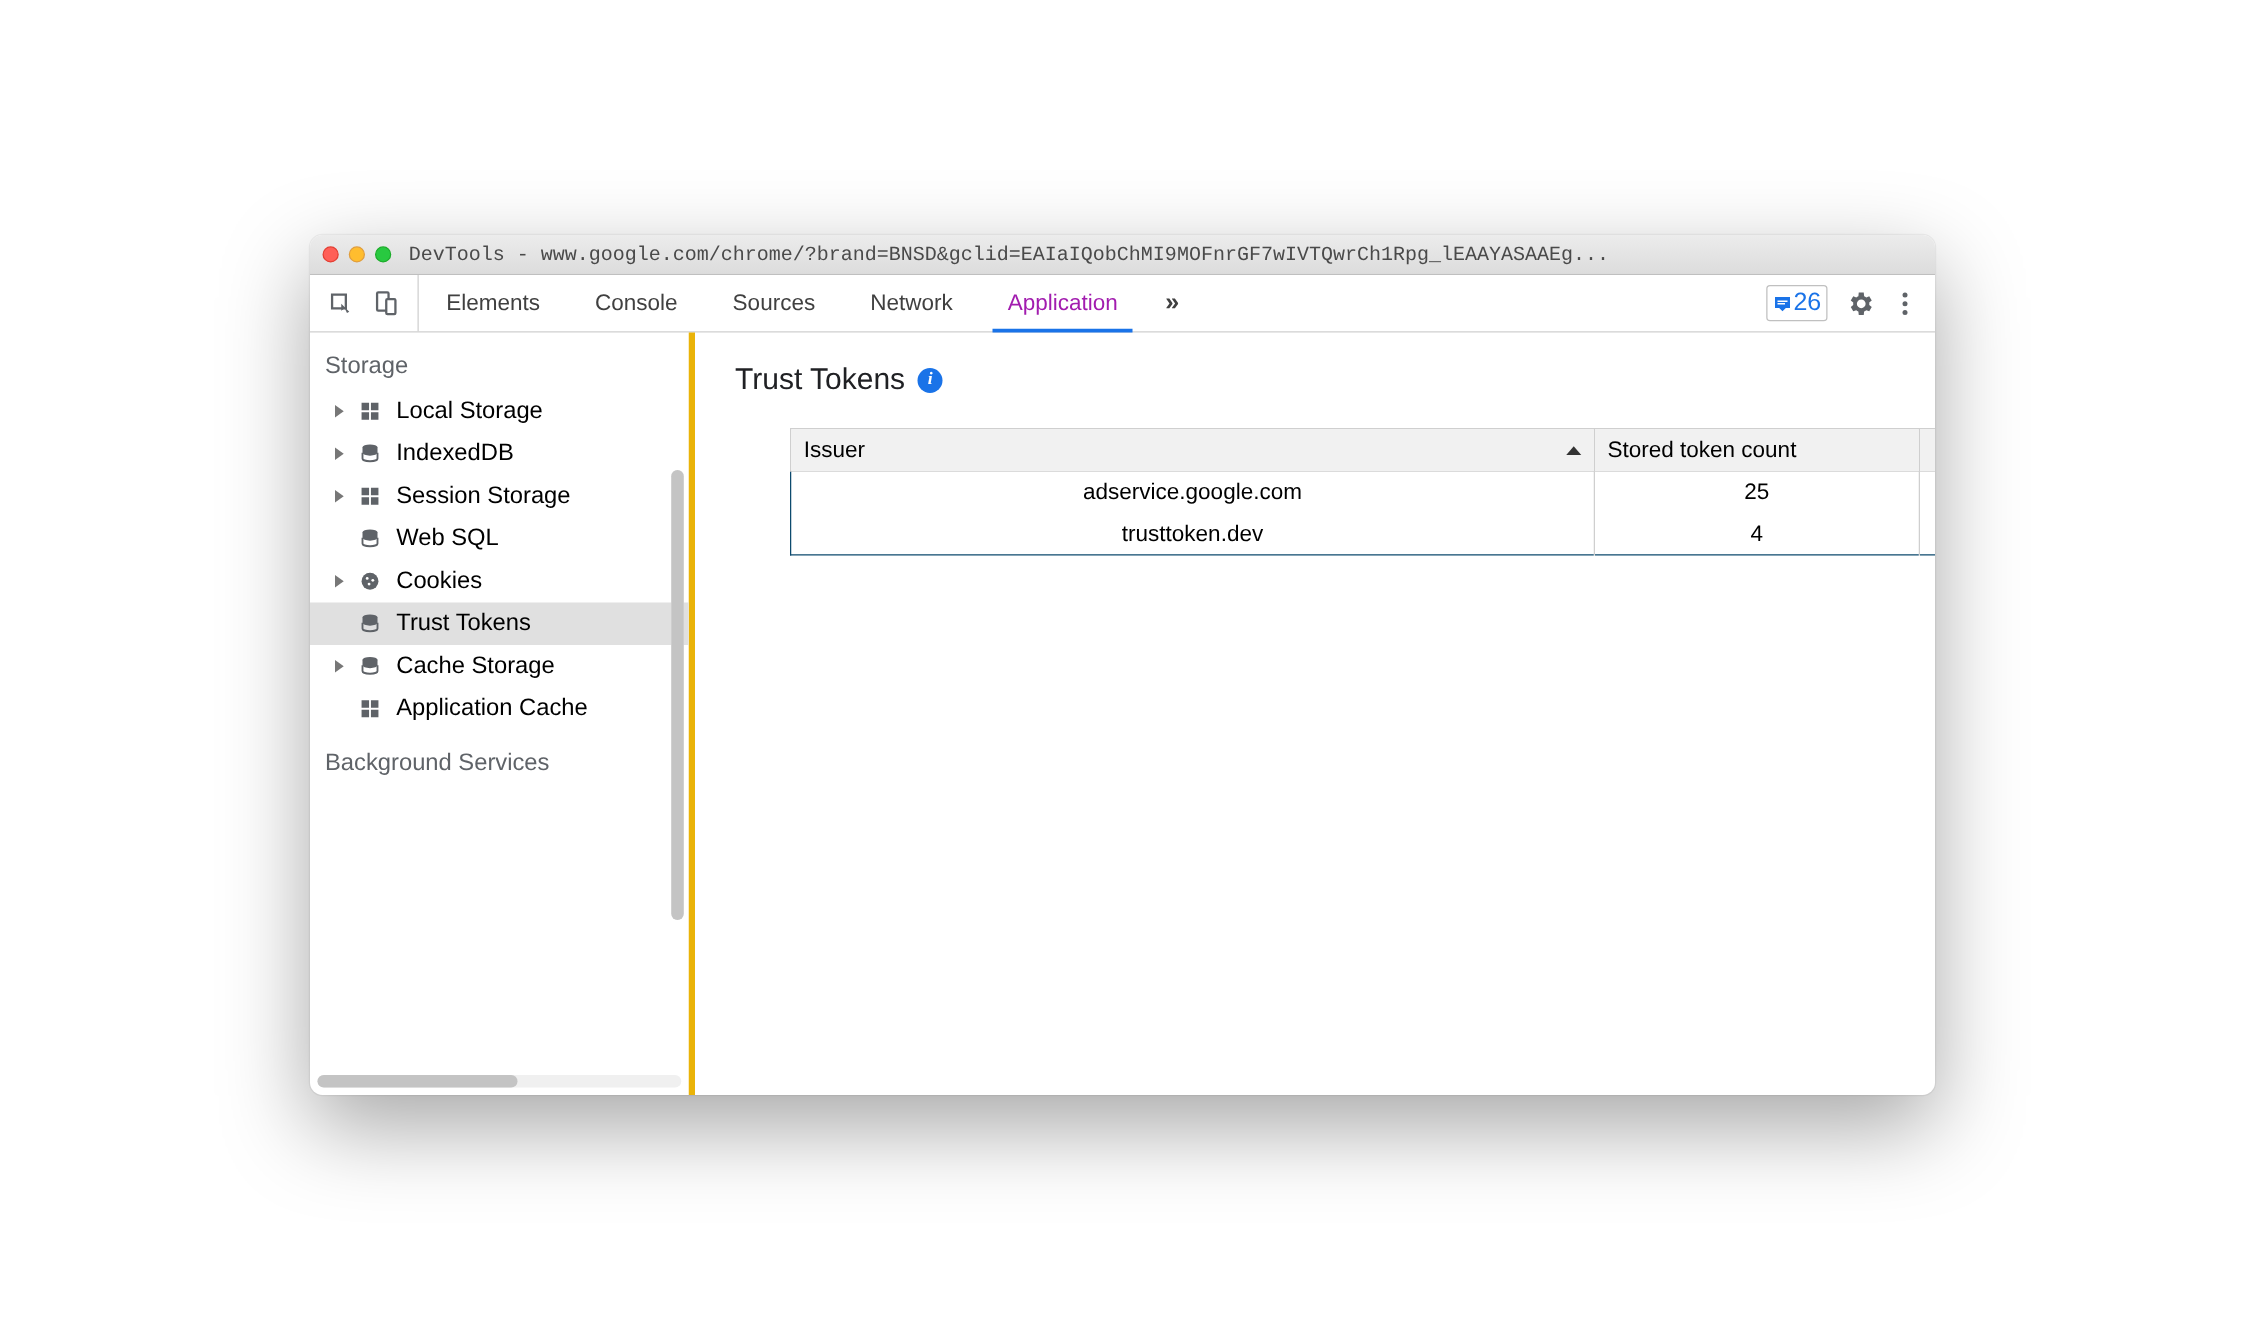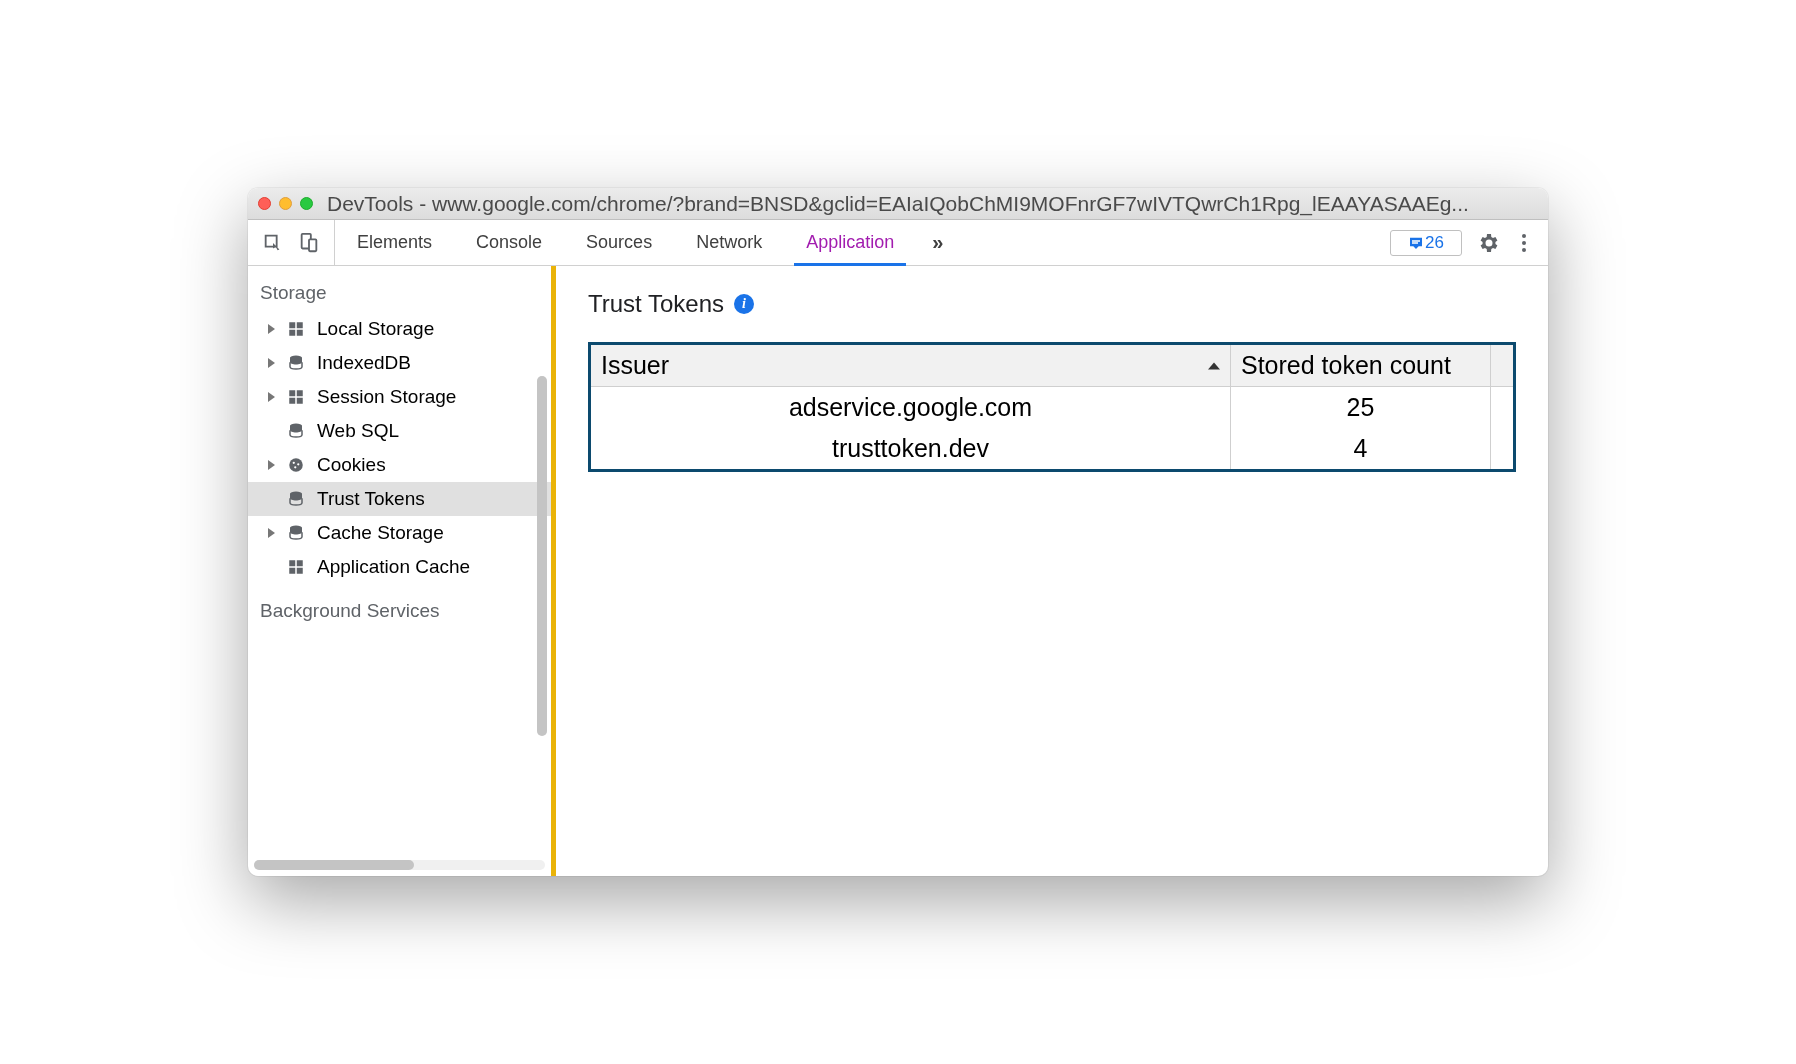--- a/index.html
+++ b/index.html
@@ -27,25 +27,26 @@
     padding: 0 10px;
     border-bottom: 1px solid #bfbfbf;
   }
   .traffic { display: flex; gap: 8px; margin-right: 14px; }
   .dot { width: 13px; height: 13px; border-radius: 50%; }
   .dot.red { background:#ff5f57; border:1px solid #e33e32;}
   .dot.yellow { background:#ffbd2e; border:1px solid #e09e3e;}
   .dot.green { background:#28c940; border:1px solid #1dad2b;}
   .titlebar .title {
     flex: 1;
-    font-size: 21px;
+    font-size: 16px;
     color: #4a4a4a;
     white-space: nowrap;
     overflow: hidden;
     text-overflow: ellipsis;
+    font-family: Liberation Mono, monospace;
   }
   
   .toolbar {
     height: 46px;
     border-bottom: 1px solid #d0d0d0;
     display: flex;
     align-items: stretch;
     font-size: 18px;
     color: #333;
   }
@@ -61,21 +62,21 @@
   .tab.active { color:#a21caf; position:relative;}
   .tab.active::after {
     content:""; position:absolute; left:10px; right:10px; bottom:-1px;
     height:3px; background:#1a73e8;
   }
   .tab.more { padding: 0 16px; font-size:20px; font-weight:600;}
   .toolbar-right { display:flex; align-items:center; gap:14px; padding:0 14px;}
   .badge {
     display:flex; align-items:center; gap:1px;
     border:1px solid #c0c0c0; border-radius:3px;
-    padding:2px 17px; font-size:17px; color:#1a73e8; font-weight:500;
+    padding:2px 4px; font-size:20px; color:#1a73e8; font-weight:500;
     background:#fff;
   }
   .badge svg { width:16px; height:16px;}
   
   .app-body { display:flex; height:610px; }
   .sidebar {
     width:308px; border-right:5px solid #eab308;
     overflow-y:auto; overflow-x:auto;
     position:relative;
     font-size:19px;
@@ -116,22 +117,23 @@
   }
   .info-icon {
     width:20px;height:20px;border-radius:50%;
     background:#1a73e8; color:#fff;
     display:flex;align-items:center;justify-content:center;
     font-family: Georgia, serif; font-style:italic; font-weight:bold; font-size:14px;
   }
   table.data {
     width:100%;
     border-collapse:collapse;
-    border:3px solid #0c4a6e;
-    font-size:25px;
+    border:1px solid #0c4a6e;
+    font-size:18px;
+    margin-left:44px;
   }
   table.data th {
     background:#f1f1f1;
     text-align:left; font-weight:400;
     padding:6px 10px;
     border:1px solid #cfcfcf;
     position:relative;
   }
   table.data th.sort::after {
     content:"";

